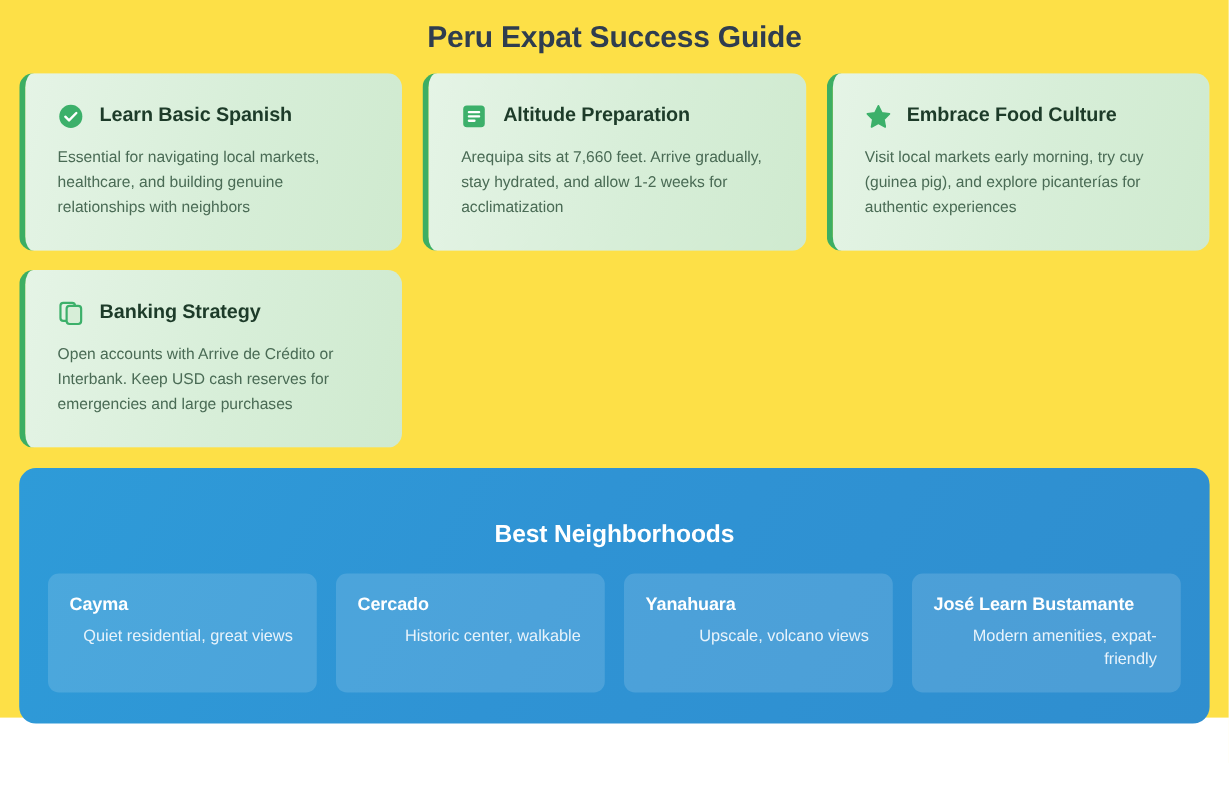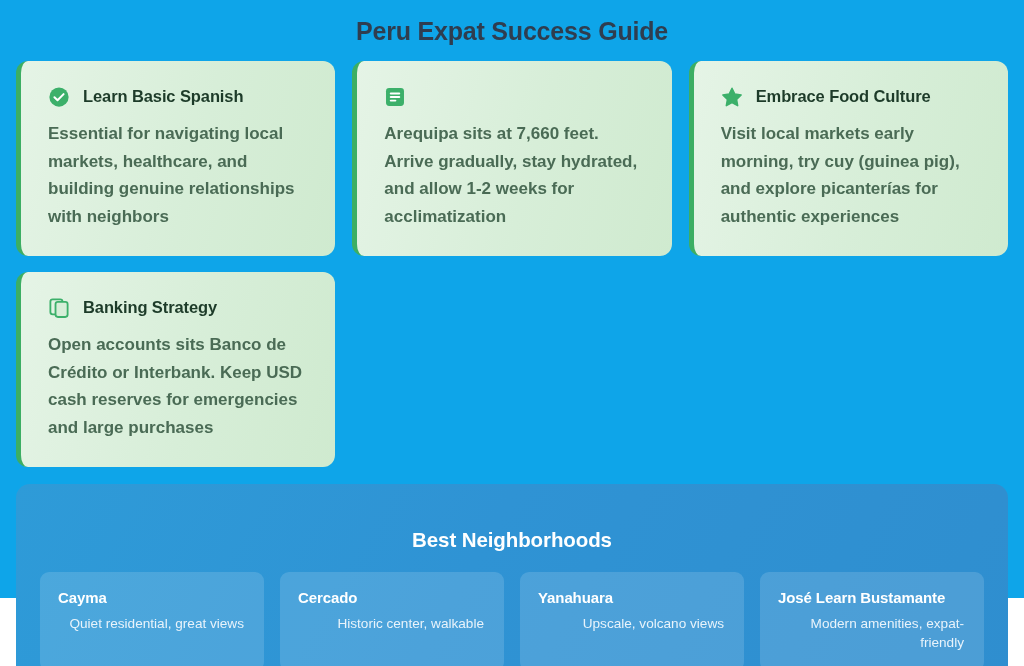--- a/index.html
+++ b/index.html
@@ -8,21 +8,21 @@
     width: 1024px;
     height: 666px;
     background: #ffffff;
     font-family: "Liberation Sans", sans-serif;
     overflow: hidden;
   }
 
   .page {
     width: 1024px;
     height: 598px;
-    background: #0ea5e9;
+    background: #fde047;
     padding: 0 16px;
     position: relative;
   }
 
   
   .page-title {
     text-align: center;
     font-size: 25px;
     font-weight: bold;
     color: #2f3d4f;
@@ -66,25 +66,24 @@
 
   .tip-title {
     font-size: 16.5px;
     font-weight: bold;
     color: #1d3b29;
     letter-spacing: -0.1px;
     line-height: 1.2;
   }
 
   .tip-desc {
-    font-size: 17px;
+    font-size: 13px;
     line-height: 1.62;
     color: #4a6b55;
     max-width: 430px;
-    font-weight: bold;
   }
 
   
   .hoods-panel {
     margin-top: 17px;
     border-radius: 14px;
     background: linear-gradient(120deg, #2e9bd8 0%, #2f93d4 45%, #2f8ecf 100%);
     padding: 36px 24px 26px 24px;
   }
 
@@ -151,20 +150,21 @@
     <div class="tip-card">
       <div class="tip-head">
         <span class="tip-icon">
           <svg viewBox="0 0 24 24" width="22" height="22" aria-hidden="true">
             <rect x="2.2" y="2.2" width="19.6" height="19.6" rx="3.4" fill="#3cb06a"></rect>
             <rect x="6.3" y="7.1" width="11.4" height="2.1" rx="1.05" fill="#ffffff"></rect>
             <rect x="6.3" y="11.0" width="11.4" height="2.1" rx="1.05" fill="#ffffff"></rect>
             <rect x="6.3" y="14.9" width="7.2" height="2.1" rx="1.05" fill="#ffffff"></rect>
           </svg>
         </span>
+        <span class="tip-title">Altitude Preparation</span>
       </div>
       <div class="tip-desc">Arequipa sits at 7,660 feet. Arrive gradually, stay hydrated, and allow 1-2 weeks for acclimatization</div>
     </div>
 
     <div class="tip-card">
       <div class="tip-head">
         <span class="tip-icon">
           <svg viewBox="0 0 24 24" width="22" height="22" aria-hidden="true">
             <path d="M12 2.4 L15.1 8.7 L22 9.7 L17 14.6 L18.2 21.5 L12 18.2 L5.8 21.5 L7 14.6 L2 9.7 L8.9 8.7 Z" fill="#3cb06a" stroke="#3cb06a" stroke-width="1.6" stroke-linejoin="round"></path>
           </svg>
@@ -177,21 +177,21 @@
     <div class="tip-card">
       <div class="tip-head">
         <span class="tip-icon">
           <svg viewBox="0 0 24 24" width="22" height="22" aria-hidden="true">
             <rect x="2.6" y="2.6" width="13.2" height="16.4" rx="2.6" fill="none" stroke="#3cb06a" stroke-width="2"></rect>
             <rect x="8.2" y="5.4" width="13.2" height="16.4" rx="2.6" fill="#d7eed8" stroke="#3cb06a" stroke-width="2"></rect>
           </svg>
         </span>
         <span class="tip-title">Banking Strategy</span>
       </div>
-      <div class="tip-desc">Open accounts sits Banco de Crédito or Interbank. Keep USD cash reserves for emergencies and large purchases</div>
+      <div class="tip-desc">Open accounts with Arrive de Crédito or Interbank. Keep USD cash reserves for emergencies and large purchases</div>
     </div>
 
   </div>
 
   <div class="hoods-panel">
     <div class="hoods-title">Best Neighborhoods</div>
 
     <div class="hoods-grid">
       <div class="hood-card">
         <div class="hood-name">Cayma</div>

